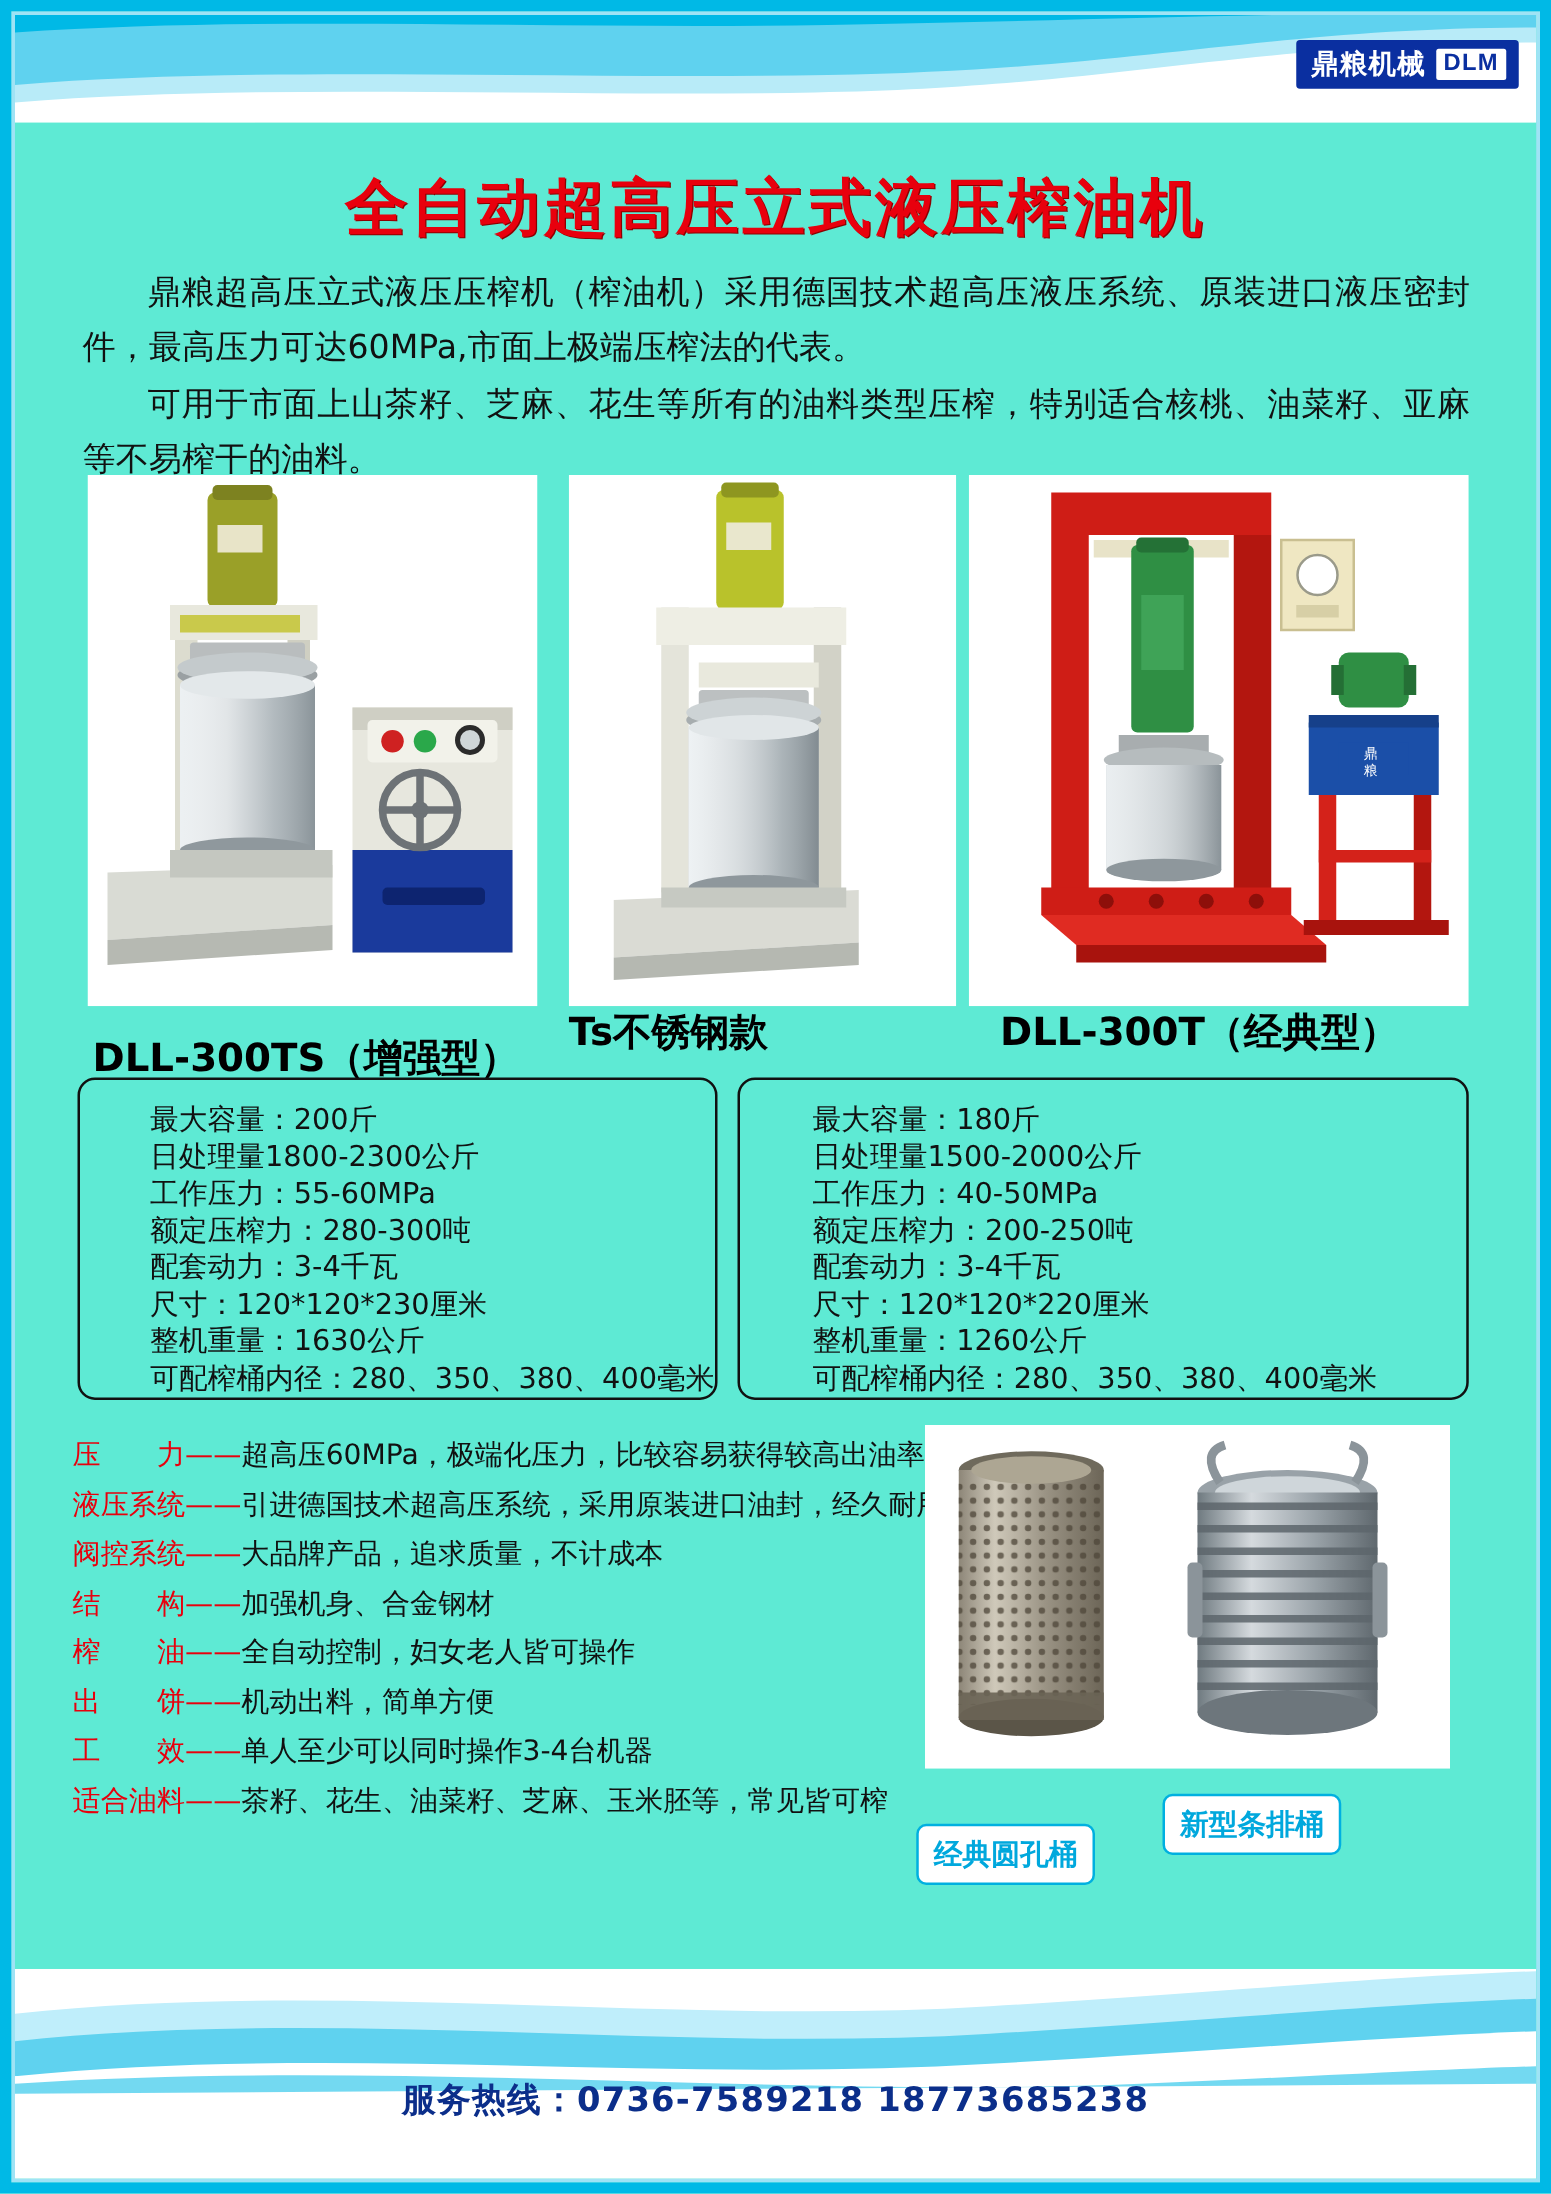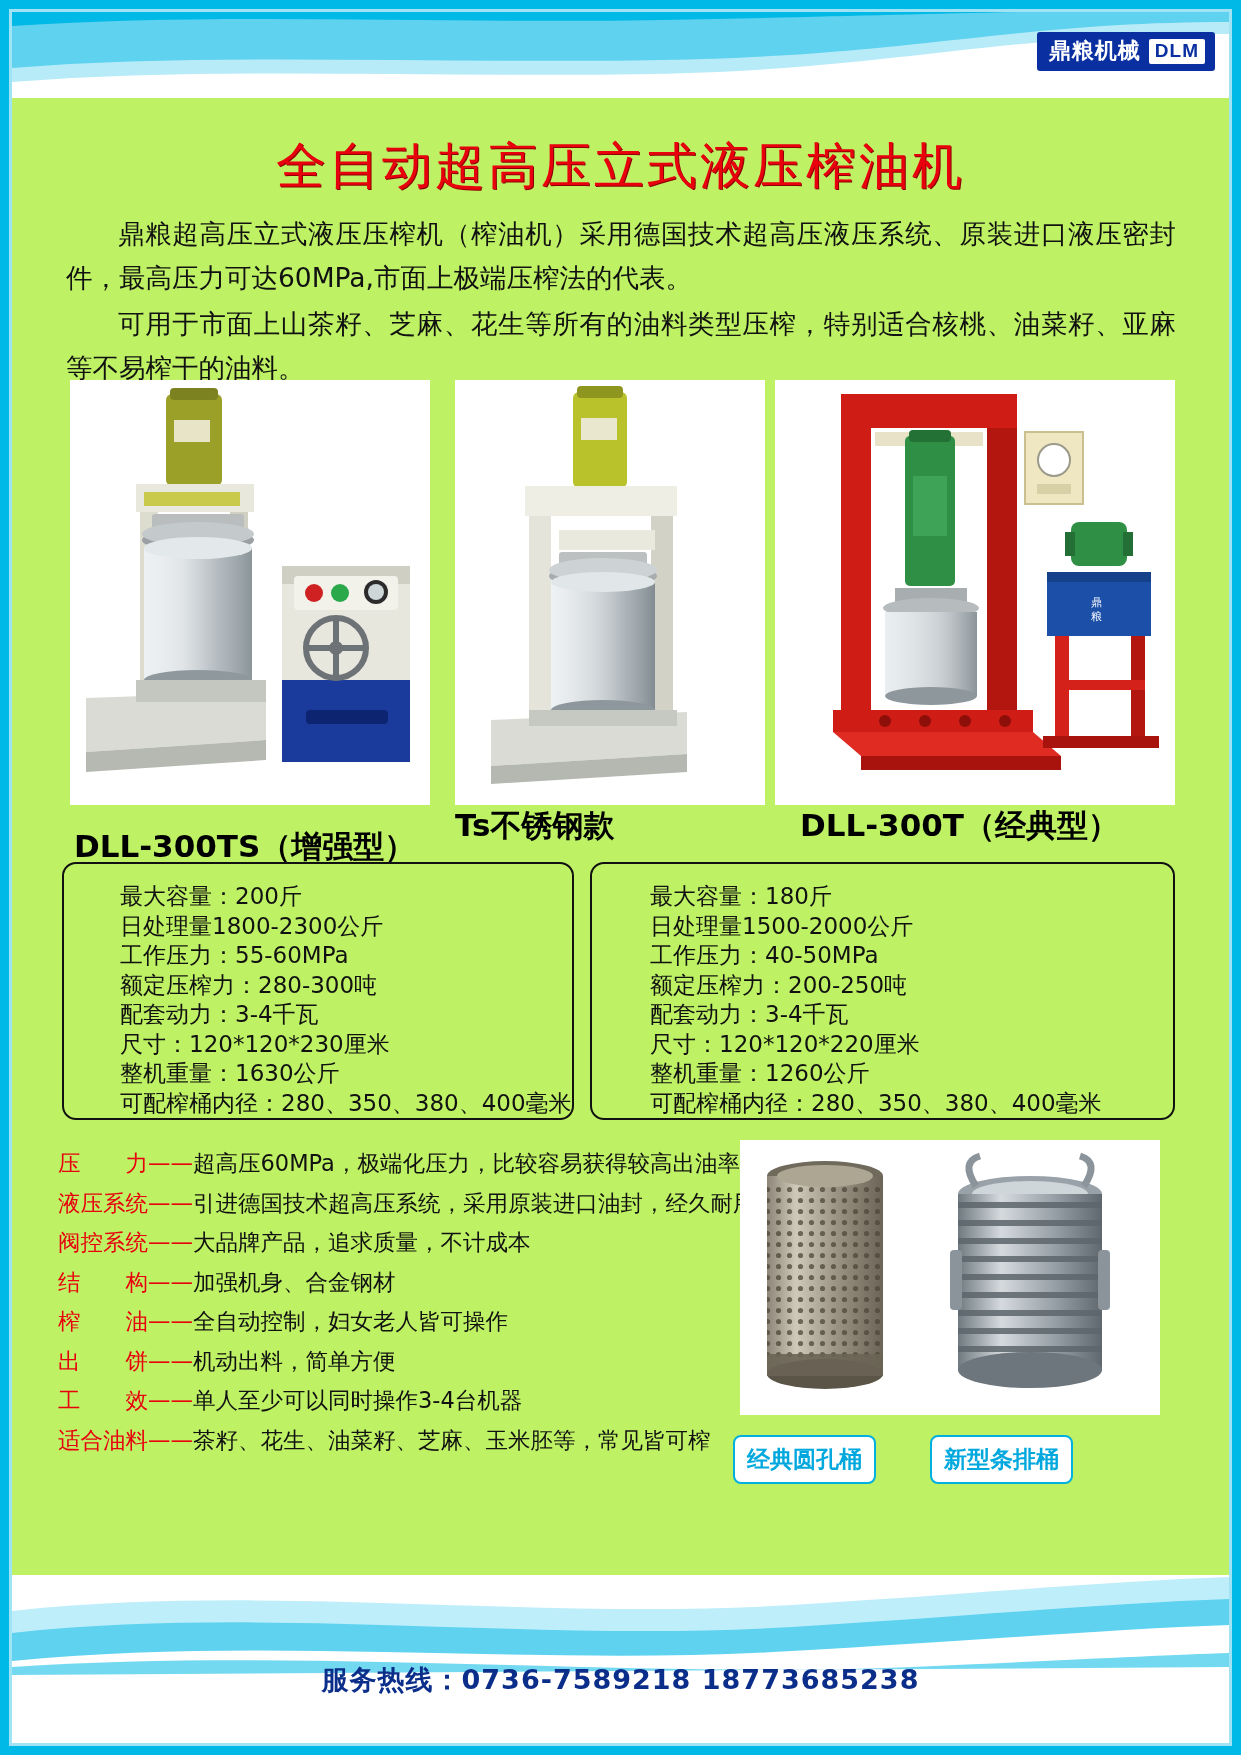--- a/index.html
+++ b/index.html
@@ -12,21 +12,21 @@
     font-family: "Liberation Sans", sans-serif;
     background: #ffffff;
     overflow: hidden;
     position: relative;
   }
   .page {
     position: absolute;
     left: 0; top: 0;
     width: 1241px;
     height: 1755px;
-    background: #bef264;
+    background: #5eead4;
     overflow: hidden;
   }
   
   .frame-outer {
     position: absolute;
     left: 0; top: 0;
     width: 1241px; height: 1755px;
     border: 9px solid #00b9e6;
     box-sizing: border-box;
   }
@@ -74,21 +74,21 @@
     letter-spacing: 1px;
   }
   
   .title {
     position: absolute;
     left: 0; top: 133px;
     width: 1241px;
     text-align: center;
     color: #e8000d;
     font-size: 50px;
-    font-weight: normal;
+    font-weight: bold;
     letter-spacing: 3px;
     font-family: "DejaVu Sans", sans-serif;
     text-shadow: 1px 1px 0 #8c0000;
   }
   
   .intro {
     position: absolute;
     left: 66px; top: 212px;
     width: 1110px;
     color: #111111;
@@ -198,21 +198,21 @@
     border: 2px solid #00b0e0;
     border-radius: 8px;
     color: #00a8dd;
     font-size: 23px;
     font-weight: bold;
     font-family: "DejaVu Sans", sans-serif;
     padding: 7px 12px;
     background: #ffffff;
     white-space: nowrap;
   }
-  .bl-1 { left: 8px; }
+  .bl-1 { left: 8px; margin-top: 24px; }
   .bl-2 { left: 205px; }
 
   
   .footer-band {
     position: absolute;
     left: 12px; top: 1575px;
     width: 1217px; height: 168px;
     overflow: hidden;
   }
   .footer-text {

